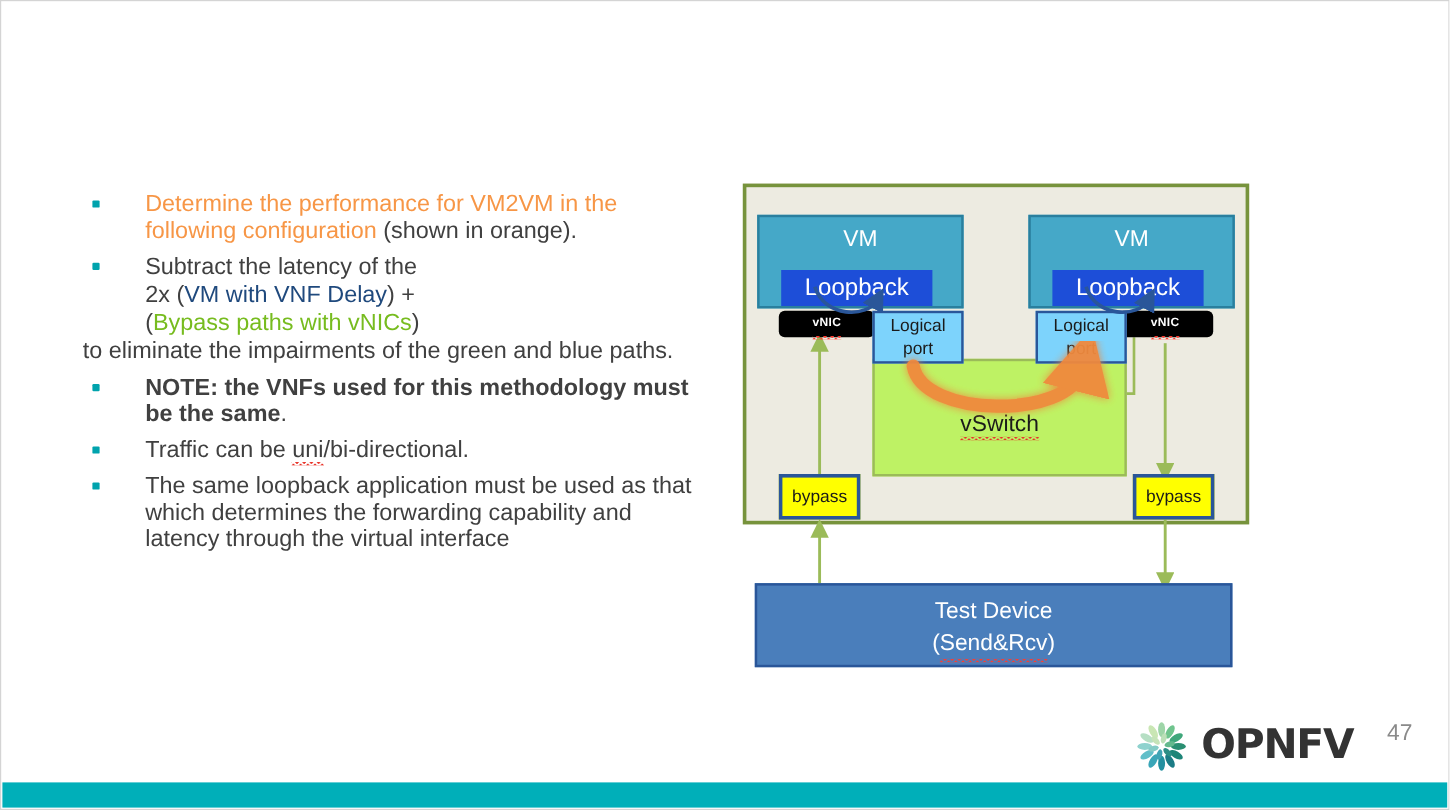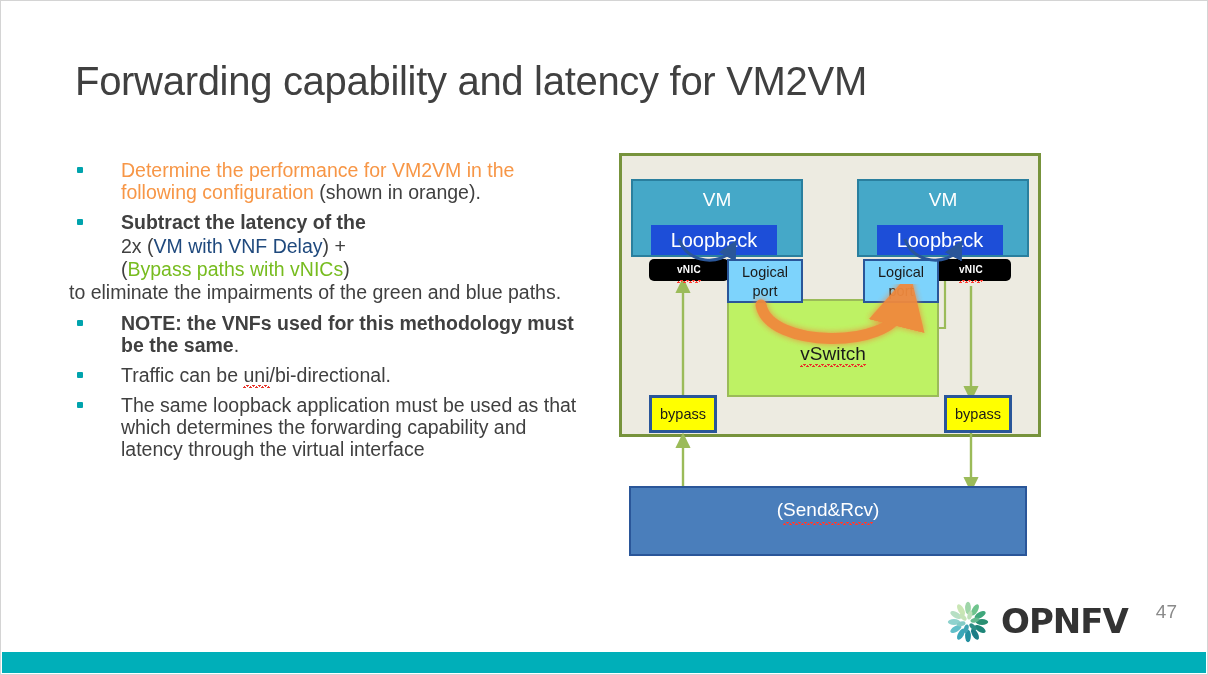--- a/index.html
+++ b/index.html
@@ -259,30 +259,29 @@
     font-size: 19px;
     color: #8a8a8a;
     margin-left: 18px;
   }
 </style>
 </head>
 <body>
 
 <div id="slide">
 
-  <div id="slide-title">Forwarding capability and latency for VM2VM</div>
 
   <div id="bullets">
 
     <div class="blt">
       <span class="marker"></span>
       <span class="orange">Determine the performance for VM2VM in the following configuration</span><span> (shown in orange).</span>
     </div>
 
-    <div class="blt" style="margin-bottom:2px;font-weight:bold;">
+    <div class="blt" style="margin-bottom:2px;">
       <span class="marker"></span>
       <span>Subtract the latency of the</span>
     </div>
 
     <div class="sub">
       <span>2x (</span><span class="blue-txt">VM with VNF Delay</span><span>) +</span>
     </div>
 
     <div class="sub">
       <span>(</span><span class="green-txt">Bypass paths with vNICs</span><span>)</span>
@@ -370,20 +369,21 @@
     </div>
     <div class="logical-port lp-right z-top">
       <div>Logical</div>
       <div>port</div>
     </div>
 
     <div class="bypass bypass-left z-top">bypass</div>
     <div class="bypass bypass-right z-top">bypass</div>
 
     <div id="test-device" class="z-top">
+      <div>Test Device</div>
       <div>
         <span>(</span><span class="squig squig-w">Send&amp;Rcv</span><span>)</span>
       </div>
     </div>
 
     <svg class="overlay" id="arrows-fg" viewBox="0 0 424 406">
       <defs>
         <marker id="bArrow" markerWidth="7" markerHeight="7" refX="2.6" refY="3.2" orient="auto">
           <path d="M0,0 L6.4,3.2 L0,6.4 z" fill="#2A5699"></path>
         </marker>

